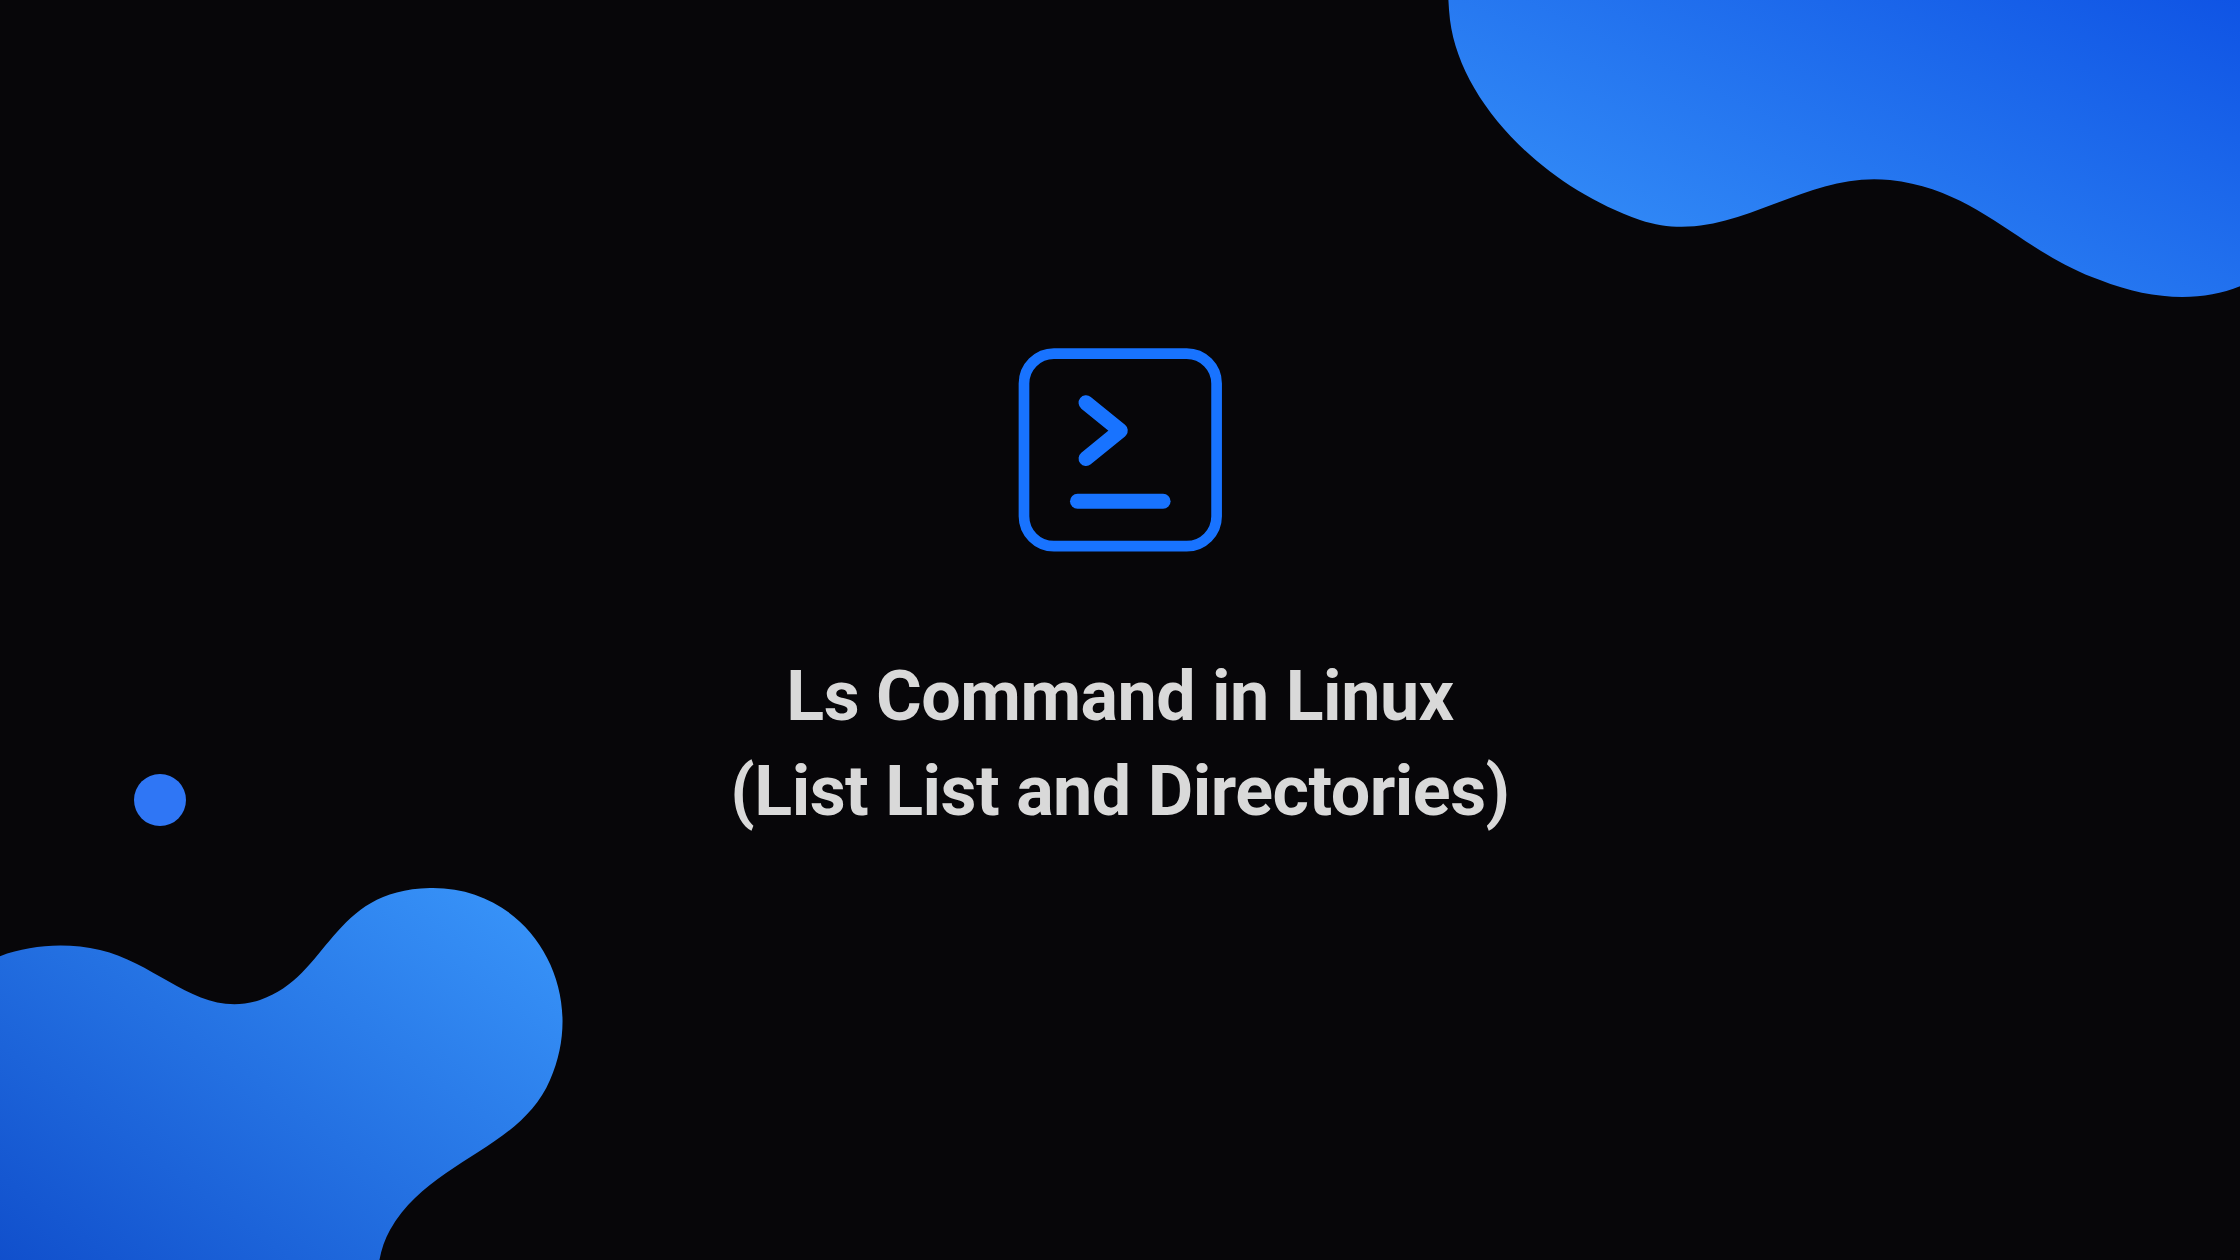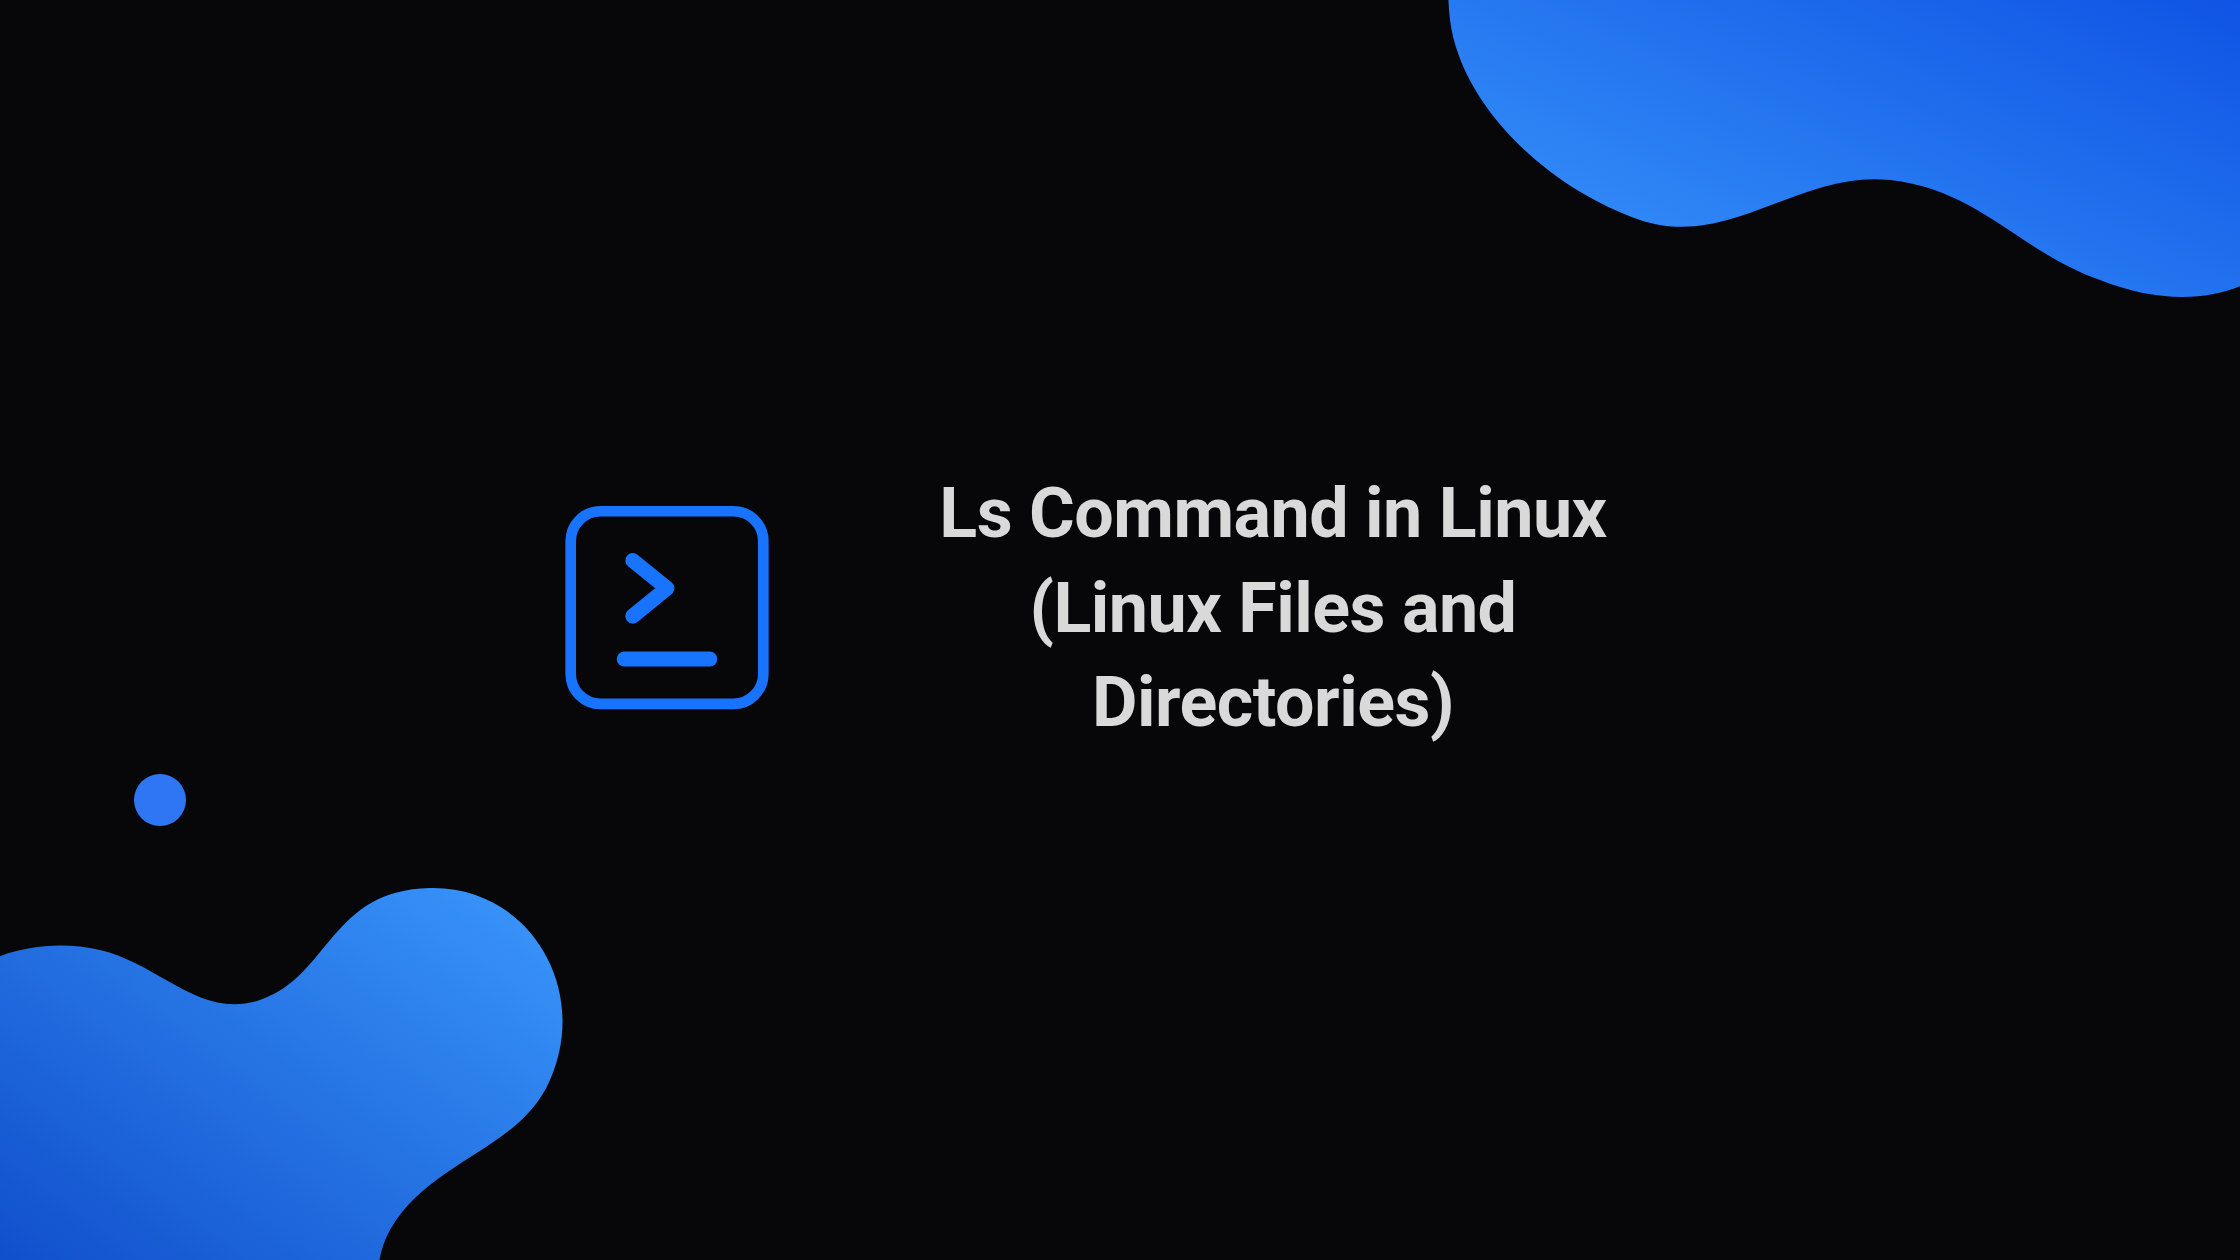--- a/index.html
+++ b/index.html
@@ -18,21 +18,21 @@
     .blob-tr { top: -120px; right: -80px; width: 900px; height: 560px; }
     .blob-bl { bottom: -120px; left: -110px; width: 780px; height: 640px; }
 
     
     .center {
       position: absolute;
       left: 50%;
       top: 50%;
       transform: translate(-50%, -58%);
       display: flex;
-      flex-direction: row;
+      flex-direction: column;
       align-items: center;
       gap: 92px;
     }
 
     .icon-wrap {
       width: 214px;
       height: 214px;
     }
 
     .title {
@@ -90,15 +90,15 @@
 <div class="center">
   <div class="icon-wrap">
     <svg viewBox="0 0 100 100" width="214" height="214" role="img">
       <rect x="5" y="5" width="90" height="90" rx="14" ry="14" fill="none" stroke="#1873ff" stroke-width="5"></rect>
       <polyline points="34,28 50,41 34,54" fill="none" stroke="#1873ff" stroke-width="7" stroke-linecap="round" stroke-linejoin="round"></polyline>
       <line x1="30" y1="74" x2="70" y2="74" stroke="#1873ff" stroke-width="7" stroke-linecap="round"></line>
     </svg>
   </div>
   <h1 class="title">
     <span>Ls Command in Linux</span><br>
-    <span>(Linux Files and Directories)</span>
+    <span>(List List and Directories)</span>
   </h1>
 </div>
 
 </body></html>

